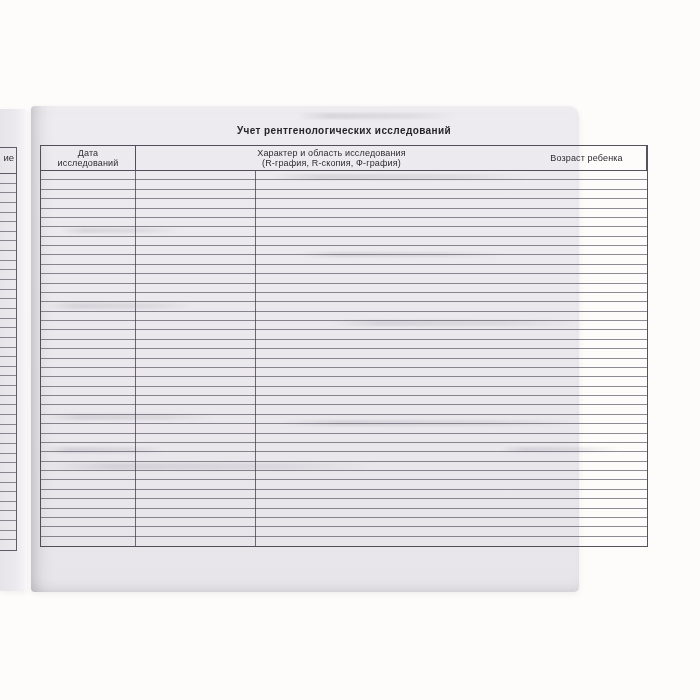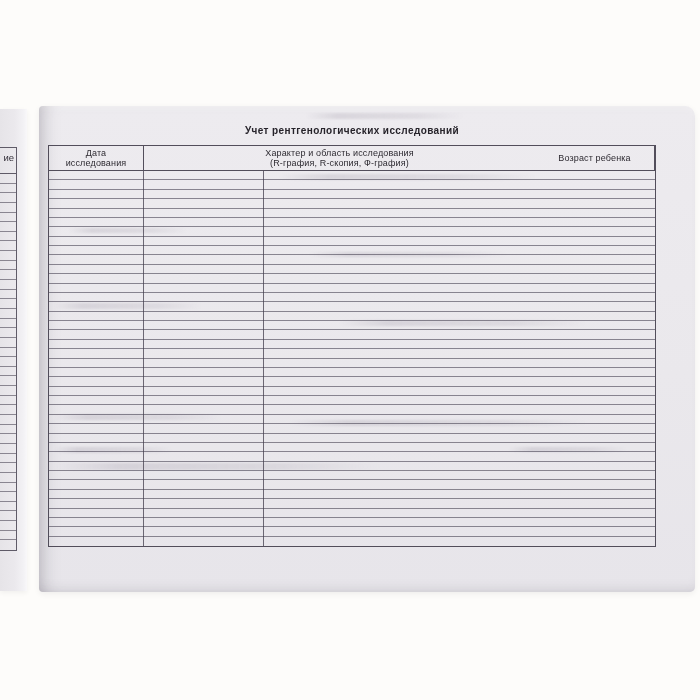--- a/index.html
+++ b/index.html
@@ -26,21 +26,21 @@
     height:26px;box-sizing:border-box;
     border-bottom:1px solid rgba(60,55,70,.8);
     font-size:9.5px;text-align:right;padding:4px 2px 0 0;color:#34303a;
   }
   .left-frag .frows{
     display:grid;grid-template-rows:repeat(39,1fr);height:376px;
   }
   .left-frag .frows .row:not(:last-child){border-bottom:1px solid rgba(75,70,85,.6);}
   
   .right-page{
-    position:absolute;left:39px;top:106px;width:656px;height:486px;
+    position:absolute;left:31px;top:106px;width:548px;height:486px;
     background:linear-gradient(180deg,#edebef 0%,#eae8ec 55%,#e7e5ea 100%);
     border-radius:4px 10px 5px 4px;
     box-shadow:inset 14px 0 18px -12px rgba(80,74,90,.35),
                inset 0 -10px 14px -10px rgba(80,74,90,.16),
                inset 0 8px 10px -9px rgba(255,255,255,.9),
                0 2px 6px rgba(0,0,0,.06);
   }
   .title-wrap{
     position:absolute;left:9px;top:14px;width:608px;text-align:center;
   }
@@ -148,21 +148,21 @@
     <div class="smudge" style="left:469px;top:341px;width:120px;height:5px;"></div>
 
     <div class="title-wrap">
       <span class="page-title">Учет рентгенологических исследований</span>
     </div>
 
     <div class="main-table">
       <div class="thead">
         <div class="hcell c1">
           <span>Дата</span>
-          <span>исследования</span>
+          <span>исследований</span>
         </div>
         <div class="hcell c3">
           <span>Характер и область исследования</span>
           <span>(R-графия, R-скопия, Ф-графия)</span>
         </div>
         <div class="hcell c2">
           <span>Возраст ребенка</span>
           <span></span>
         </div>
       </div>

